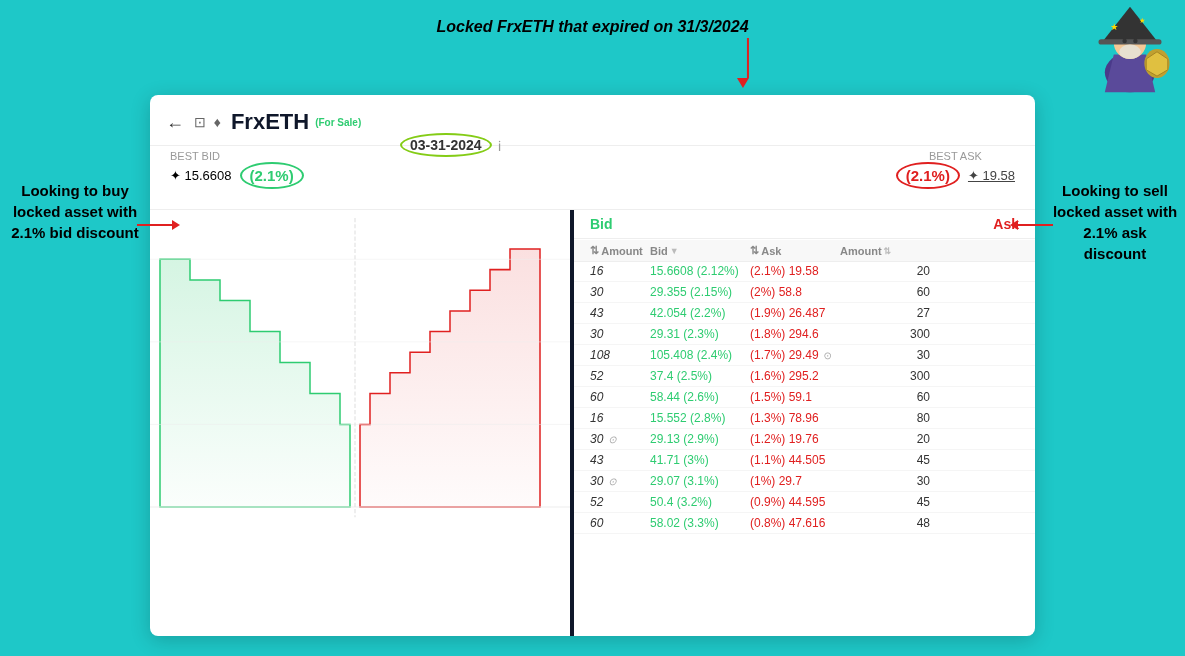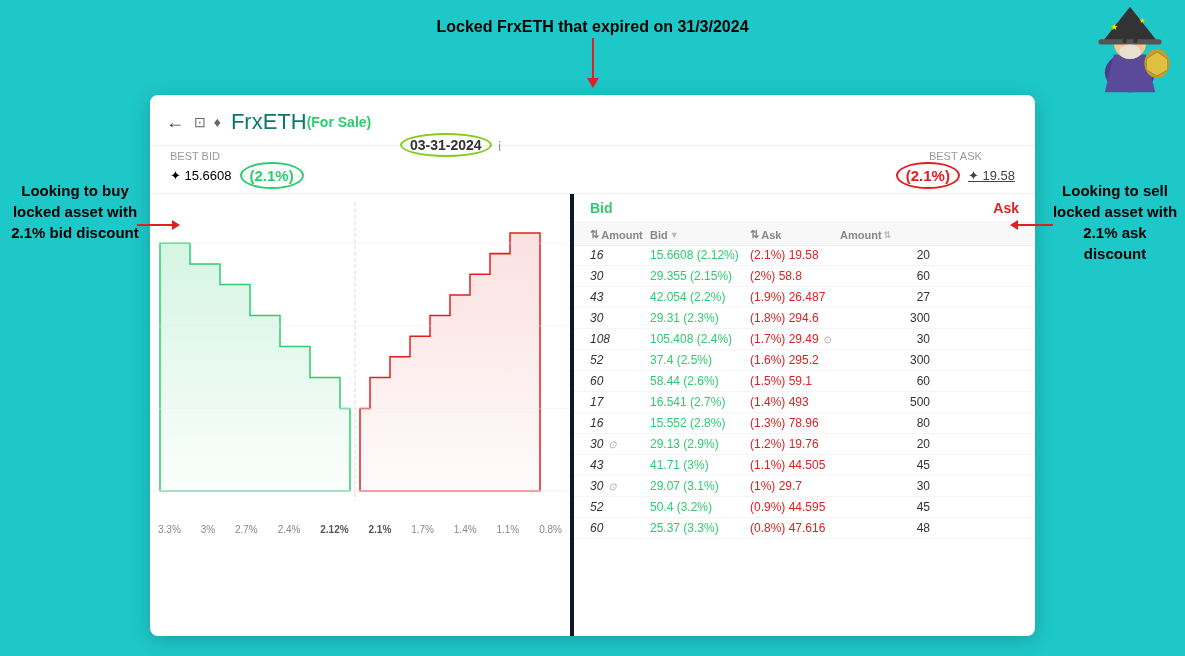--- a/index.html
+++ b/index.html
@@ -13,22 +13,23 @@
     }
 
     
     .top-annotation {
       position: absolute;
       top: 18px;
       left: 50%;
       transform: translateX(-50%);
       display: flex;
       flex-direction: column;
-      align-items: center;
+      align-items: flex-end;
       z-index: 10;
+      font-style: italic;
     }
     .top-annotation-text {
       font-size: 16px;
       font-weight: bold;
       color: #000;
       white-space: nowrap;
     }
     .top-arrow-line {
       width: 2px;
       height: 40px;
@@ -110,26 +111,26 @@
     }
     .header-icons {
       display: flex;
       gap: 8px;
       margin-right: 10px;
       color: #666;
       font-size: 14px;
     }
     .asset-title {
       font-size: 22px;
-      font-weight: normal;
-      color: #0f766e;
-      margin-right: 0;
+      font-weight: bold;
+      color: #0f172a;
+      margin-right: 6px;
     }
     .for-sale-badge {
-      font-size: 14px;
+      font-size: 10px;
       color: #2ecc71;
       font-weight: bold;
     }
     .date-row {
       display: flex;
       align-items: center;
       margin-top: 2px;
       font-size: 13px;
       color: #555;
       position: absolute;
@@ -344,21 +345,21 @@
 
     <div class="date-row">
       <span class="date-circle">03-31-2024</span>
       <span style="color:#999; font-size:14px;">ℹ</span>
     </div>
 
     <div style="flex:1; display:flex; justify-content:space-between; align-items:flex-end; margin-top:30px; padding-top:4px;">
     </div>
   </div>
 
-  <div style="display:flex; justify-content:space-between; padding:4px 20px 4px; border-bottom:1px solid #eee;">
+  <div style="display:flex; justify-content:space-between; padding:4px 20px 20px; border-bottom:1px solid #eee;">
     <div>
       <div class="best-bid-label">BEST BID</div>
       <div class="bid-value">
         <span class="bid-price">✦ 15.6608</span>
         <span class="bid-pct-circle">(2.1%)</span>
       </div>
     </div>
     <div>
       <div class="best-ask-label">BEST ASK</div>
       <div class="bid-value">
@@ -389,32 +390,20 @@
 
           <path d="M 210,200 L 220,200 L 220,170 L 240,170 L 240,150 L 260,150 L 260,130 L 280,130 L 280,110 L 300,110 L 300,90 L 320,90 L 320,70 L 340,70 L 340,50 L 360,50 L 360,30 L 390,30 L 390,280 L 210,280 Z" fill="url(#redGrad)" stroke="#e02020" stroke-width="1.5" fill-opacity="0.35"></path>
 
           <line x1="0" y1="280" x2="420" y2="280" stroke="#eee" stroke-width="1"></line>
           <line x1="0" y1="200" x2="420" y2="200" stroke="#eee" stroke-width="0.5"></line>
           <line x1="0" y1="120" x2="420" y2="120" stroke="#eee" stroke-width="0.5"></line>
           <line x1="0" y1="40" x2="420" y2="40" stroke="#eee" stroke-width="0.5"></line>
 
           <line x1="205" y1="0" x2="205" y2="290" stroke="#ddd" stroke-width="1" stroke-dasharray="4,2"></line>
         </svg>
-      </div>
-      <div class="x-axis-labels">
-        <span>3.3%</span>
-        <span>3%</span>
-        <span>2.7%</span>
-        <span>2.4%</span>
-        <span style="font-weight:bold; color:#555;">2.12%</span>
-        <span style="font-weight:bold; color:#555;">2.1%</span>
-        <span>1.7%</span>
-        <span>1.4%</span>
-        <span>1.1%</span>
-        <span>0.8%</span>
       </div>
     </div>
 
     <div class="orderbook-area">
 
       <div class="ob-header">
         <span class="ob-bid-label">Bid</span>
         <span class="ob-ask-label">Ask</span>
       </div>
 
@@ -474,26 +463,20 @@
             <span class="ob-ask">(1.6%) 295.2</span>
             <span class="ob-amount-right">300</span>
           </div>
           <div class="ob-row">
             <span class="ob-amount">60</span>
             <span class="ob-bid">58.44 (2.6%)</span>
             <span class="ob-ask">(1.5%) 59.1</span>
             <span class="ob-amount-right">60</span>
           </div>
           <div class="ob-row">
-            <span class="ob-amount">17</span>
-            <span class="ob-bid">16.541 (2.7%)</span>
-            <span class="ob-ask">(1.4%) 493</span>
-            <span class="ob-amount-right">500</span>
-          </div>
-          <div class="ob-row">
             <span class="ob-amount">16</span>
             <span class="ob-bid">15.552 (2.8%)</span>
             <span class="ob-ask">(1.3%) 78.96</span>
             <span class="ob-amount-right">80</span>
           </div>
           <div class="ob-row">
             <span class="ob-amount">30<span class="small-icon"> ⊙</span></span>
             <span class="ob-bid">29.13 (2.9%)</span>
             <span class="ob-ask">(1.2%) 19.76</span>
             <span class="ob-amount-right">20</span>
@@ -511,20 +494,20 @@
             <span class="ob-amount-right">30</span>
           </div>
           <div class="ob-row">
             <span class="ob-amount">52</span>
             <span class="ob-bid">50.4 (3.2%)</span>
             <span class="ob-ask">(0.9%) 44.595</span>
             <span class="ob-amount-right">45</span>
           </div>
           <div class="ob-row">
             <span class="ob-amount">60</span>
-            <span class="ob-bid">25.37 (3.3%)</span>
+            <span class="ob-bid">58.02 (3.3%)</span>
             <span class="ob-ask">(0.8%) 47.616</span>
             <span class="ob-amount-right">48</span>
           </div>
         </div>
     </div>
   </div>
 </div>
 
 </body></html>

